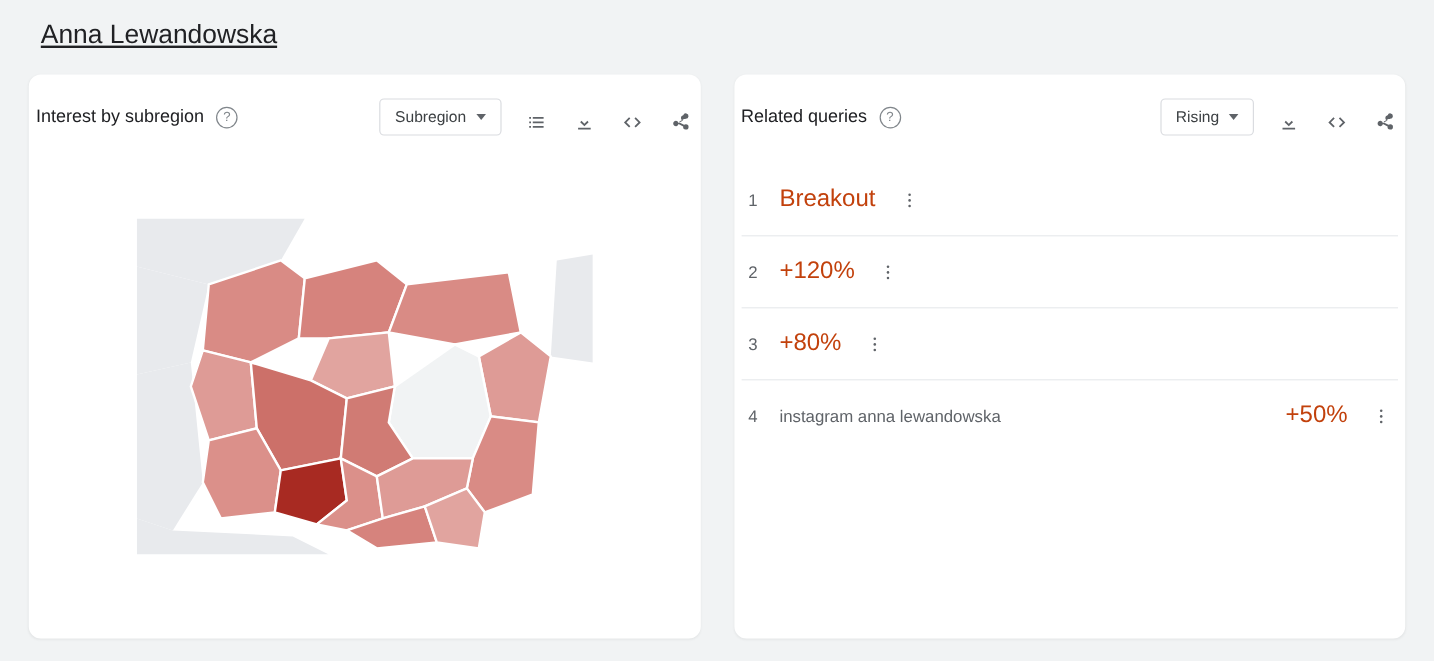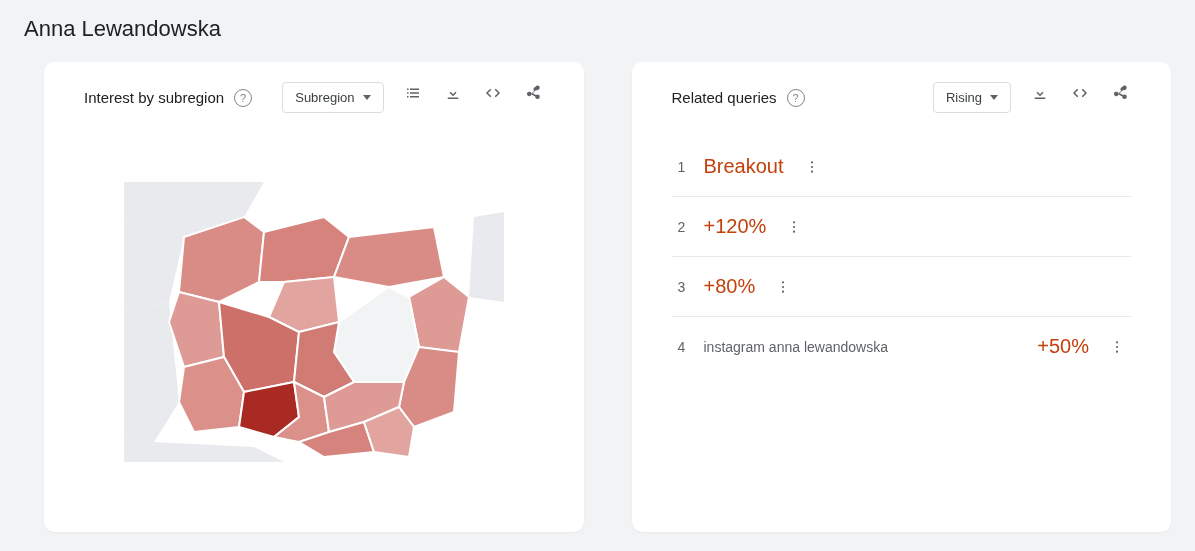--- a/index.html
+++ b/index.html
@@ -10,33 +10,34 @@
       width: 1195px;
       height: 551px;
       overflow: hidden;
       padding: 16px 24px;
     }
     .page-title {
       font-size: 22px;
       font-weight: 400;
       color: #202124;
       margin-bottom: 20px;
+      margin-left: 10px;
+      text-decoration: underline;
     }
     .cards {
       display: flex;
       gap: 28px;
     }
     .card {
       background: #fff;
       border-radius: 10px;
       flex: 1;
-      padding: 20px 40px;
+      padding: 20px 6px;
       min-height: 470px;
       box-shadow: 0 1px 2px rgba(0,0,0,.05);
-      margin-left: 20px;
     }
     .card-header {
       display: flex;
       align-items: center;
       justify-content: space-between;
       gap: 12px;
       margin-bottom: 24px;
     }
     .card-header-left {
       display: flex;
@@ -55,21 +56,21 @@
       border: 1.5px solid #80868b;
       border-radius: 50%;
       align-items: center;
       justify-content: center;
       font-size: 11px;
       color: #80868b;
       cursor: pointer;
     }
     .card-header-right {
       display: flex;
-      align-items: flex-start;
+      align-items: flex-end;
       gap: 18px;
     }
     .dropdown {
       display: flex;
       align-items: center;
       gap: 8px;
       border: 1px solid #dadce0;
       border-radius: 4px;
       padding: 7px 12px;
       font-size: 13px;

